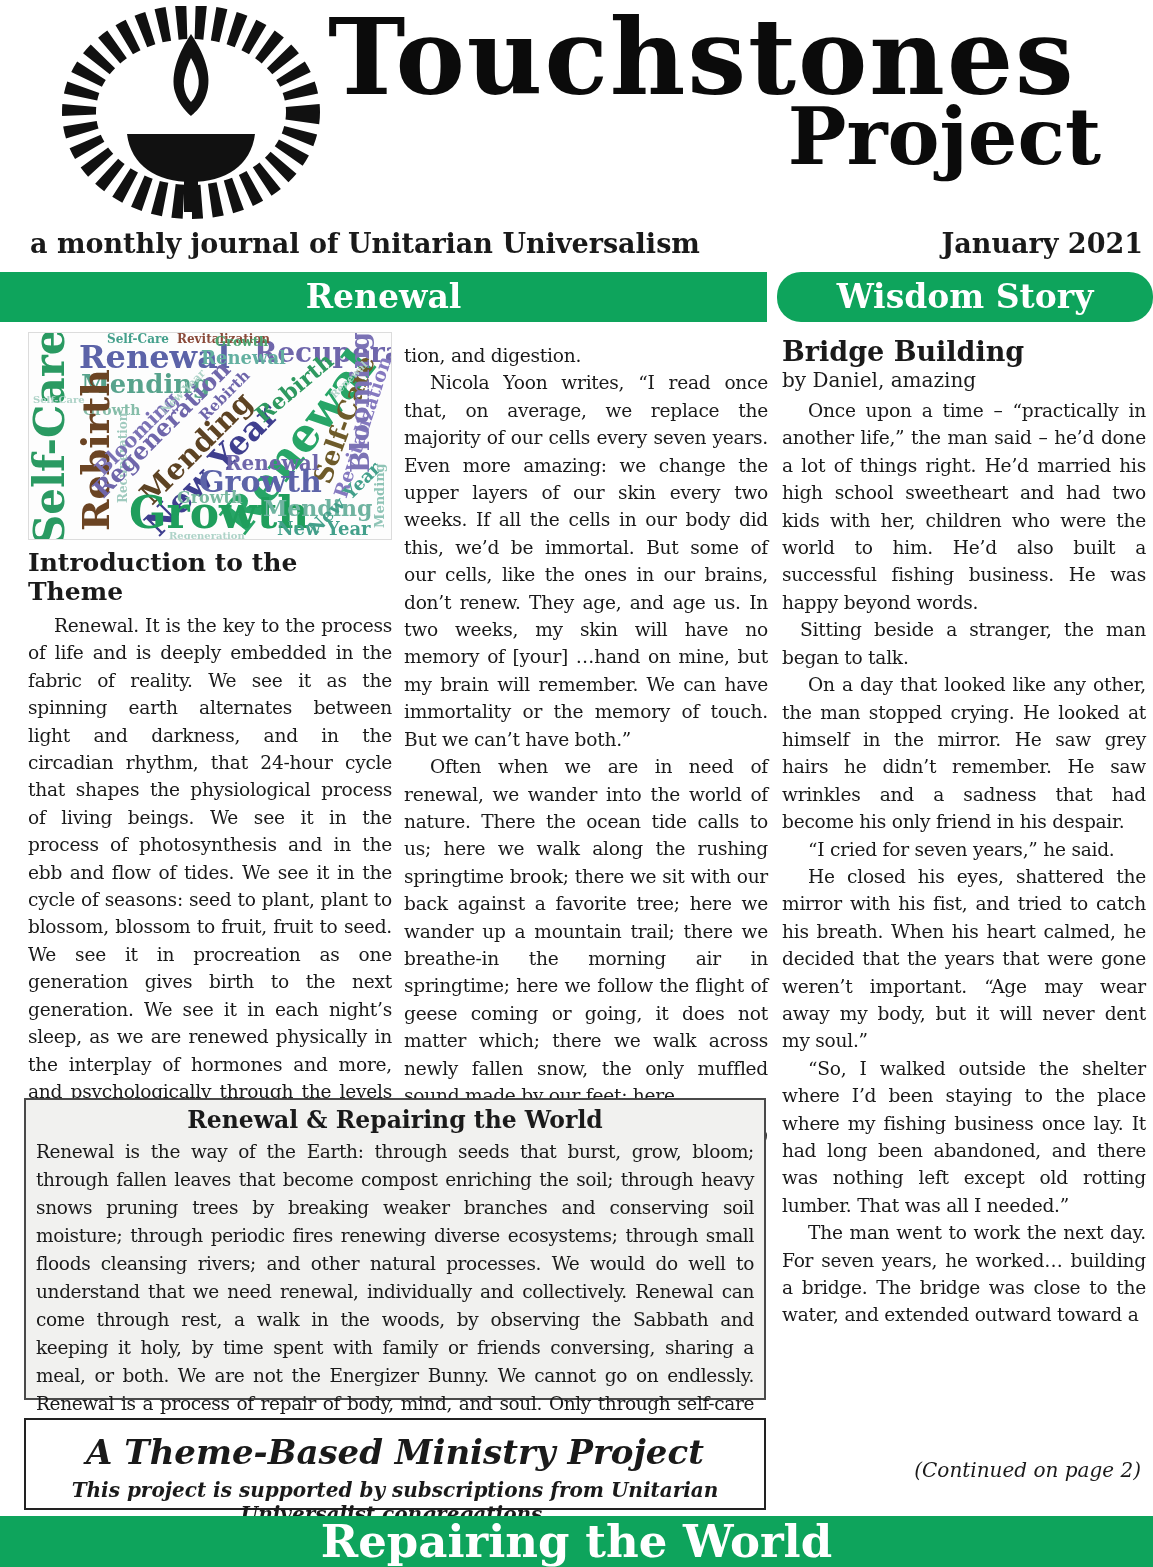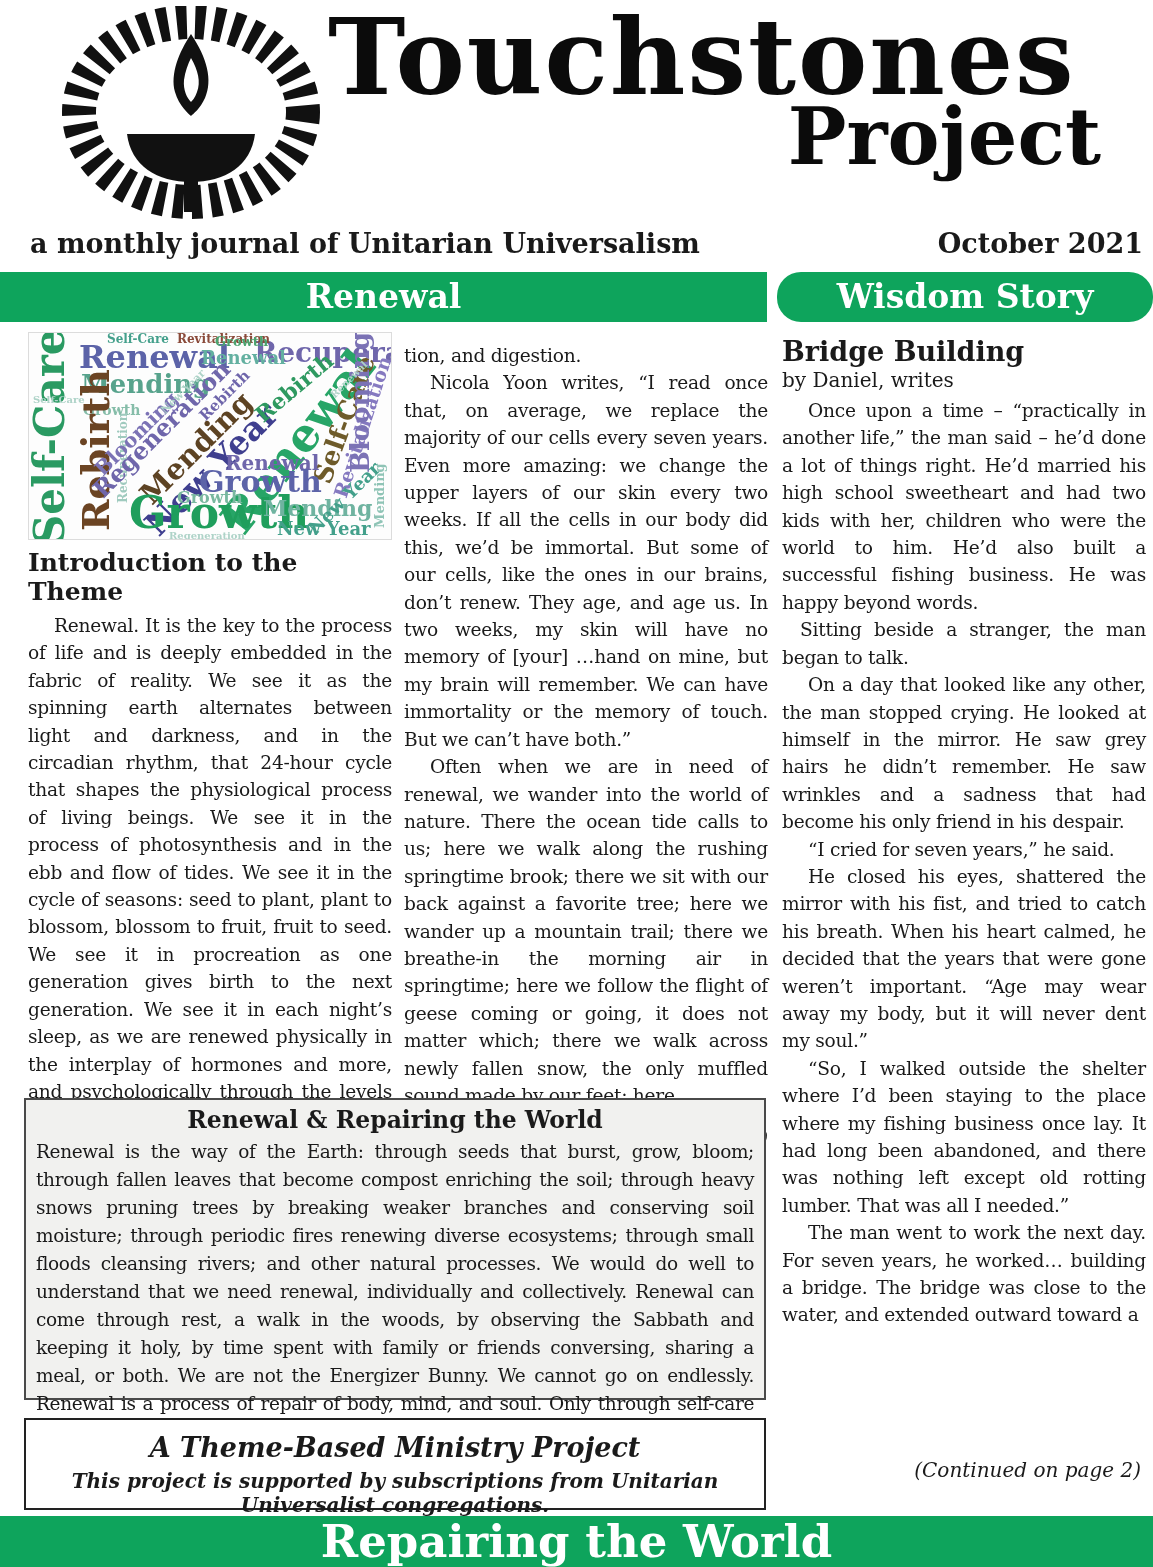--- a/index.html
+++ b/index.html
@@ -75,41 +75,41 @@
   .wc31{ left:140px;top:198px; font-size:10px; color:#aed3c8; }
   .wc32{ left:4px;  top:62px;  font-size:10px; color:#aed3c8; }
 
   
   .renewal-box { position:absolute; left:24px; top:1098px; width:742px; height:302px;
                  background:#f1f1ef; border:2px solid #4a4a4a; padding:6px 10px 12px 10px; }
   .renewal-box-heading { text-align:center; font-size:23.5px; font-weight:bold; margin-bottom:4px; }
   .renewal-box-body { font-size:18.5px; line-height:28px; text-align:justify; letter-spacing:-0.35px; }
   .ministry-box { position:absolute; left:24px; top:1418px; width:742px; height:92px;
                   background:#fff; border:2px solid #222; text-align:center; padding-top:12px; }
-  .ministry-title { font-size:27px; font-weight:bold; font-style:italic; }
+  .ministry-title { font-size:34px; font-weight:bold; font-style:italic; }
   .ministry-subtitle { font-size:20px; font-weight:bold; font-style:italic; margin-top:6px; }
 </style>
 </head>
 <body>
 
 <div class="page">
 
   <div class="logo">
     <svg viewBox="0 0 268 213" width="268" height="213" aria-hidden="true">
       <ellipse cx="134" cy="106" rx="112" ry="90" fill="none" stroke="#111" stroke-width="34" stroke-dasharray="10 8.5"></ellipse>
       <path d="M70 128 H198 C194 160 168 176 134 176 C100 176 74 160 70 128 Z" fill="#111"></path>
       <rect x="127" y="172" width="14" height="34" fill="#111"></rect>
       <path d="M134 28 C150 52 156 74 148 92 C143 103 136 108 134 110 C132 108 122 100 118 86 C113 68 122 46 134 28 Z" fill="#111"></path>
       <path d="M134 52 C141 64 144 76 140 86 C138 92 135 95 134 96 C130 92 126 84 127 74 C128 66 131 58 134 52 Z" fill="#fff"></path>
     </svg>
   </div>
   <div class="title1">Touchstones</div>
   <div class="title2">Project</div>
   <div class="subtitle">a monthly journal of Unitarian Universalism</div>
-  <div class="issue-date">October 2021</div>
+  <div class="issue-date">January 2021</div>
 
   <div class="banner banner-left">Renewal</div>
   <div class="banner banner-right">Wisdom Story</div>
 
   <div class="col col1">
     <div class="wordcloud">
       <span class="wc wc0">Renewal</span>
       <span class="wc wc1">Recuperation</span>
       <span class="wc wc2">Self-Care</span>
       <span class="wc wc3">Revitalization</span>
@@ -149,21 +149,21 @@
 
   <div class="col col2">
     <p class="body-p">tion, and digestion.</p>
     <p class="body-p indent">Nicola Yoon writes, “I read once that, on average, we replace the majority of our cells every seven years. Even more amazing: we change the upper layers of our skin every two weeks. If all the cells in our body did this, we’d be immortal. But some of our cells, like the ones in our brains, don’t renew. They age, and age us. In two weeks, my skin will have no memory of [your] …hand on mine, but my brain will remember. We can have immortality or the memory of touch. But we can’t have both.”</p>
     <p class="body-p indent">Often when we are in need of renewal, we wander into the world of nature. There the ocean tide calls to us; here we walk along the rushing springtime brook; there we sit with our back against a favorite tree; here we wander up a mountain trail; there we breathe-in the morning air in springtime; here we follow the flight of geese coming or going, it does not matter which; there we walk across newly fallen snow, the only muffled sound made by our feet; here</p>
     <p class="continued">(Continued on page 6)</p>
   </div>
 
   <div class="col col3">
     <div class="story-heading">Bridge Building</div>
-    <div class="byline">by Daniel, writes</div>
+    <div class="byline">by Daniel, amazing</div>
     <p class="body-p indent">Once upon a time – “practically in another life,” the man said – he’d done a lot of things right. He’d married his high school sweetheart and had two kids with her, children who were the world to him. He’d also built a successful fishing business. He was happy beyond words.</p>
     <p class="body-p indent-sm">Sitting beside a stranger, the man began to talk.</p>
     <p class="body-p indent">On a day that looked like any other, the man stopped crying. He looked at himself in the mirror. He saw grey hairs he didn’t remember. He saw wrinkles and a sadness that had become his only friend in his despair.</p>
     <p class="body-p indent">“I cried for seven years,” he said.</p>
     <p class="body-p indent">He closed his eyes, shattered the mirror with his fist, and tried to catch his breath. When his heart calmed, he decided that the years that were gone weren’t important. “Age may wear away my body, but it will never dent my soul.”</p>
     <p class="body-p indent">“So, I walked outside the shelter where I’d been staying to the place where my fishing business once lay. It had long been abandoned, and there was nothing left except old rotting lumber. That was all I needed.”</p>
     <p class="body-p indent">The man went to work the next day. For seven years, he worked… building a bridge. The bridge was close to the water, and extended outward toward a</p>
   </div>
   <div class="continued-abs">(Continued on page 2)</div>
 

